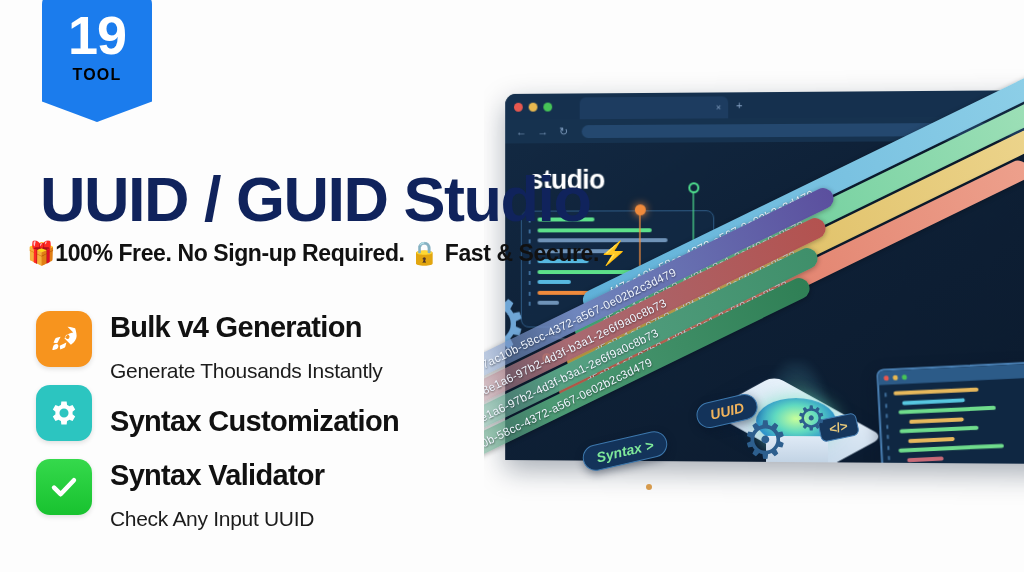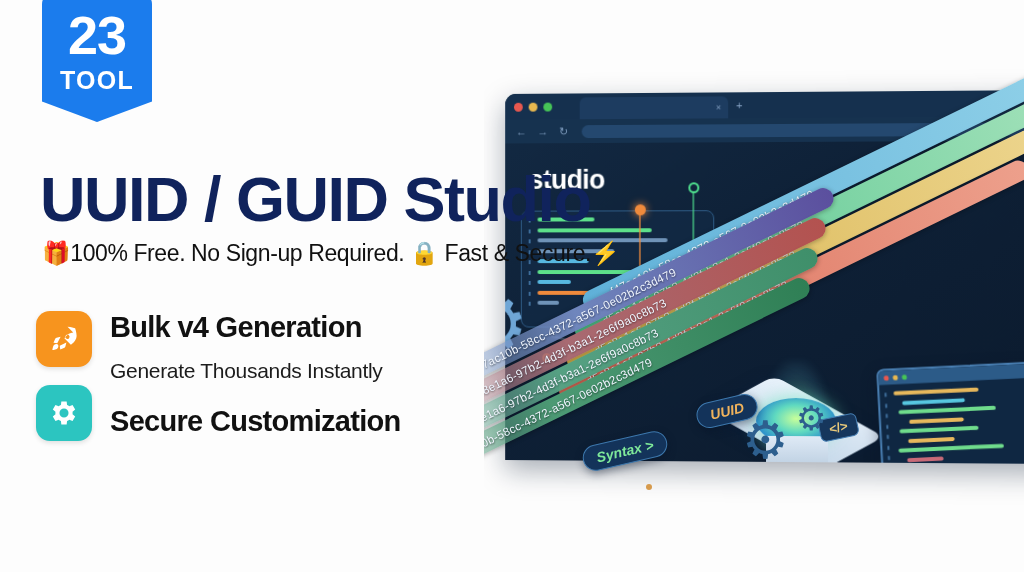--- a/index.html
+++ b/index.html
@@ -30,22 +30,22 @@
     padding-top: 14px;
   }
   .badge-num {
     color: #ffffff;
     font-size: 54px;
     font-weight: bold;
     letter-spacing: -1px;
     line-height: 1;
   }
   .badge-label {
-    color: #ffffff;
-    font-size: 25px;
+    color: #000000;
+    font-size: 16px;
     font-weight: bold;
     letter-spacing: 1.2px;
     margin-top: 4px;
   }
 
   
   .left {
     position: absolute;
     left: 0; top: 0;
     width: 560px; height: 572px;
@@ -55,23 +55,23 @@
     left: 40px; top: 163px;
     font-size: 63px;
     font-weight: bold;
     color: #10235c;
     letter-spacing: -1.5px;
     white-space: nowrap;
     text-align: right;
   }
   .subtitle {
     position: absolute;
-    left: 42px; top: 240px;
+    left: 27px; top: 240px;
     font-size: 23px;
-    font-weight: normal;
+    font-weight: bold;
     color: #111111;
     white-space: nowrap;
     letter-spacing: -0.4px;
   }
 
   
   .features {
     position: absolute;
     left: 36px; top: 302px;
     width: 500px;
@@ -432,21 +432,21 @@
       <div class="pill pill-uuid">UUID</div>
       <div class="codebadge">&lt;/&gt;</div>
 
       <span class="gearbig" style="left:318px;top:330px;font-size:52px;color:#2d5f8e;">⚙</span>
       <span class="gearsm" style="left:372px;top:318px;font-size:34px;color:#2d5f8e;">⚙</span>
       <span class="node" style="left:222px;top:404px;width:6px;height:6px;background:#d69a4c;"></span>
     </div>
   </div>
 
   <div class="badge">
-    <div class="badge-num">23</div>
+    <div class="badge-num">19</div>
     <div class="badge-label">TOOL</div>
   </div>
 
   <div class="left">
     <h1 class="title">UUID / GUID Studio</h1>
     <div class="subtitle">🎁100% Free.  No Sign-up Required. 🔒 Fast &amp; Secure.⚡</div>
 
     <div class="features">
 
       <div class="feature">
@@ -462,21 +462,32 @@
         </div>
       </div>
 
       <div class="feature">
         <div class="fi" style="background:#2cc5c0">
           <svg width="32" height="32" viewBox="0 0 24 24" fill="#ffffff" aria-hidden="true">
             <path d="M19.4 13a7.6 7.6 0 0 0 0-2l2-1.6-2-3.4-2.4 1a7.5 7.5 0 0 0-1.7-1L15 3.4h-4l-.3 2.6c-.6.2-1.2.6-1.7 1l-2.4-1-2 3.4L6.6 11a7.6 7.6 0 0 0 0 2l-2 1.6 2 3.4 2.4-1c.5.4 1.1.8 1.7 1l.3 2.6h4l.3-2.6c.6-.2 1.2-.6 1.7-1l2.4 1 2-3.4-2-1.6zM13 15.4A3.4 3.4 0 1 1 13 8.6a3.4 3.4 0 0 1 0 6.8z" transform="translate(-1 0)"></path>
           </svg>
         </div>
         <div class="ftext">
-          <div class="ftitle">Secure Customization</div>
-        </div>
-      </div>
-
+          <div class="ftitle">Syntax Customization</div>
+        </div>
+      </div>
+
+      <div class="feature">
+        <div class="fi" style="background:linear-gradient(180deg,#35d94c,#18c22f)">
+          <svg width="34" height="34" viewBox="0 0 24 24" fill="none" stroke="#ffffff" stroke-width="3.2" stroke-linecap="round" stroke-linejoin="round" aria-hidden="true">
+            <path d="M5 12.5l4.6 4.6L19 7.2"></path>
+          </svg>
+        </div>
+        <div class="ftext">
+          <div class="ftitle">Syntax Validator</div>
+          <div class="fsub">Check Any Input UUID</div>
+        </div>
+      </div>
 
     </div>
   </div>
 
 </div>
 
 </body></html>

